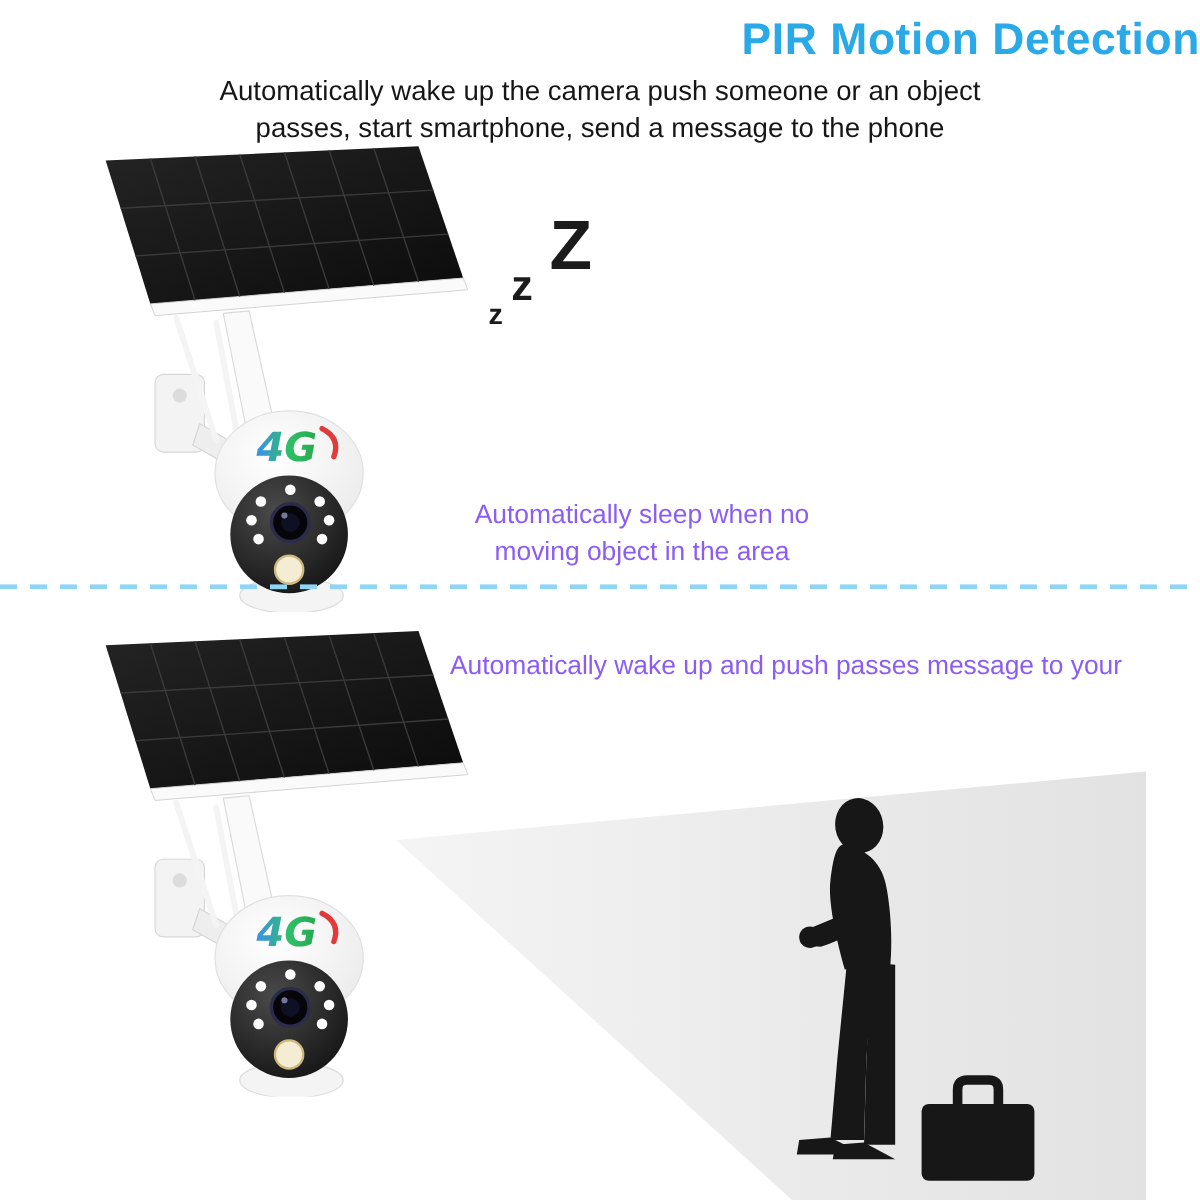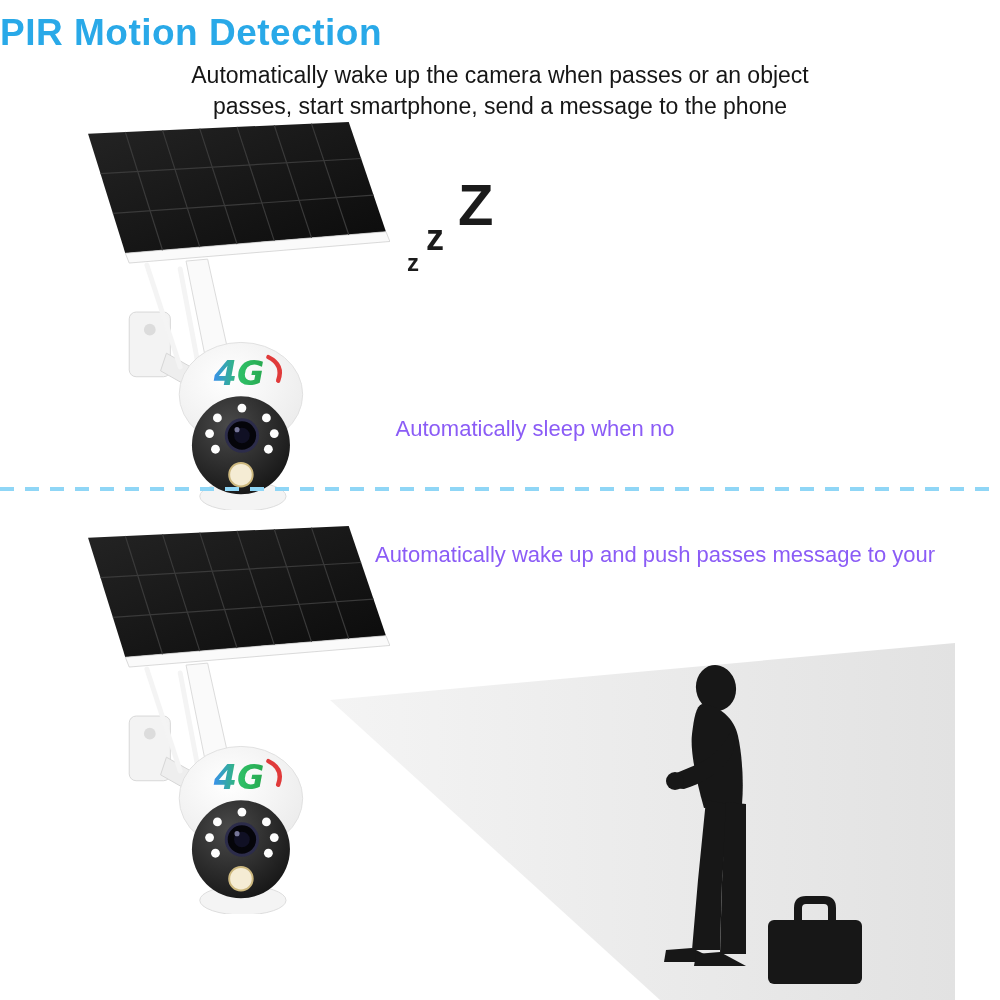--- a/index.html
+++ b/index.html
@@ -1,19 +1,19 @@
 <!DOCTYPE html>
 <html><head>
 <meta charset="utf-8">
 <style>
   html,body{margin:0;padding:0;background:#fff;}
   body{font-family:"Liberation Sans",sans-serif;}
   .page{position:relative;width:1000px;height:1000px;background:#ffffff;overflow:hidden;}
 
-  .title{position:absolute;top:12px;left:0;width:100%;text-align:left;
+  .title{position:absolute;top:12px;left:0;width:100%;text-align:right;
          font-size:37px;font-weight:bold;color:#29a9e8;letter-spacing:0.5px;}
   .subtitle{position:absolute;top:60px;left:0;width:100%;text-align:center;
             font-size:23px;line-height:1.35;color:#161616;}
 
   .camera-svg{position:absolute;width:375px;height:392px;}
   .camera-top{left:26px;top:118px;}
   .camera-bottom{left:26px;top:522px;}
 
   .z{position:absolute;color:#1b1b1b;font-weight:600;line-height:1;}
   .z-large{left:458px;top:176px;font-size:58px;font-weight:700;}
@@ -116,37 +116,38 @@
       </g>
     </symbol>
   </defs>
 </svg>
 
 <div class="page">
 
   <div class="title">PIR Motion Detection</div>
 
   <div class="subtitle">
-    <div>Automatically wake up the camera when passes or an object</div>
+    <div>Automatically wake up the camera push someone or an object</div>
     <div>passes, start smartphone, send a message to the phone</div>
   </div>
 
   <section>
     <svg class="camera-svg camera-top" viewBox="0 0 360 400">
       <use href="#cam-symbol"></use>
     </svg>
 
     <div>
       <span class="z z-small">z</span>
       <span class="z z-medium">z</span>
       <span class="z z-large">Z</span>
     </div>
 
     <div class="caption sleep-caption">
       <div>Automatically sleep when no</div>
+      <div>moving object in the area</div>
     </div>
   </section>
 
   <div class="divider"></div>
 
   <section>
     <div class="caption wake-caption">
       <div>Automatically wake up and push passes message to your</div>
     </div>
 

